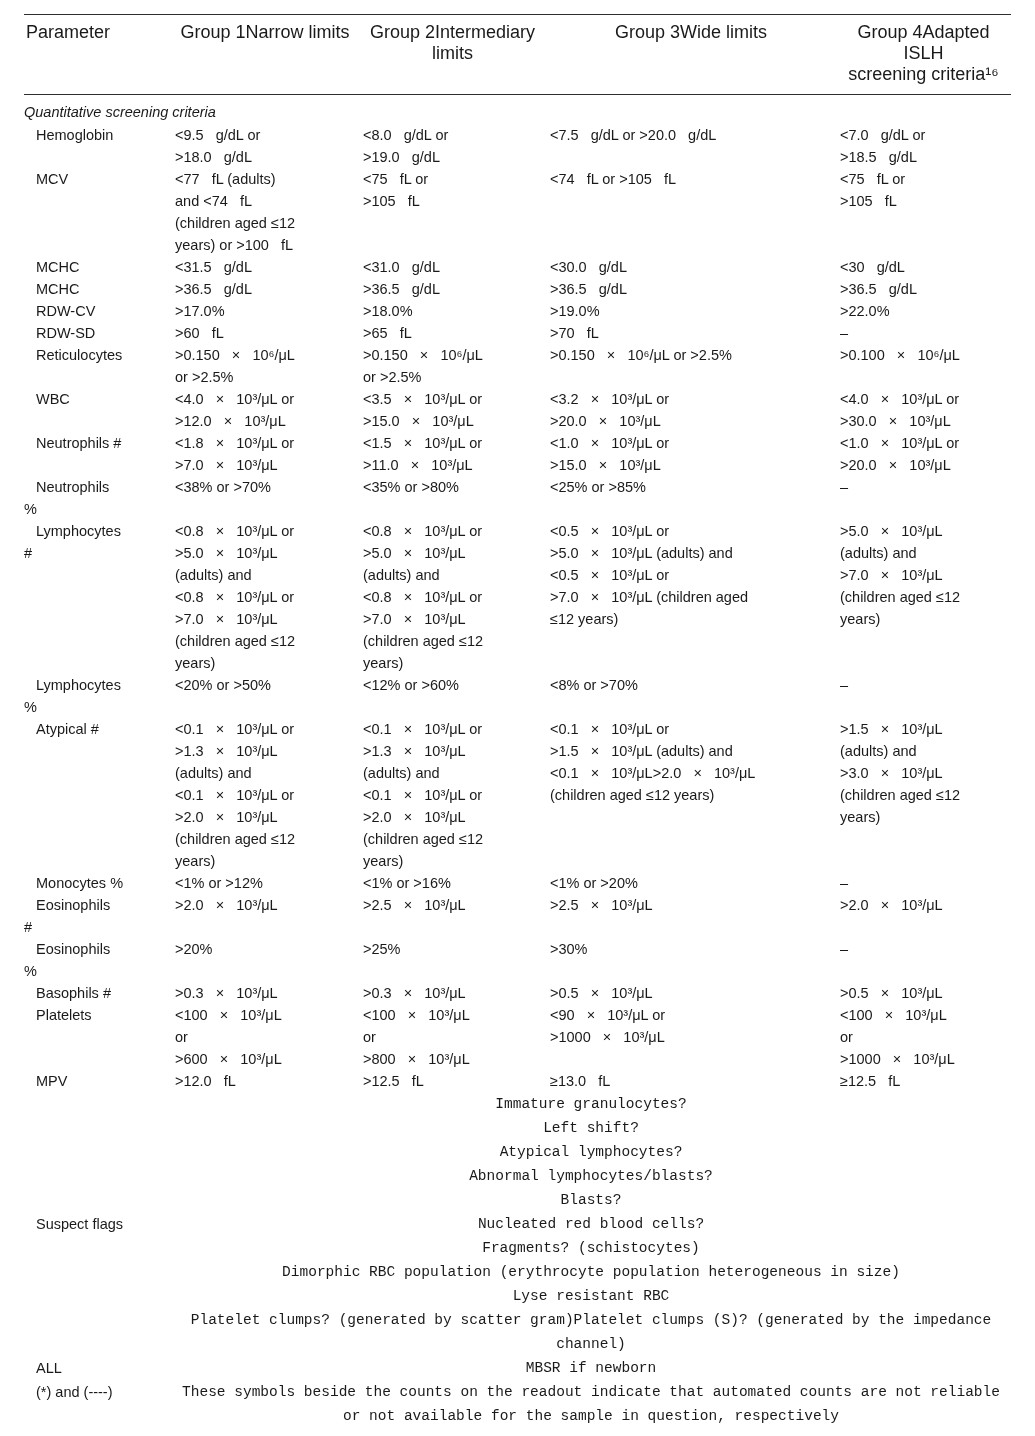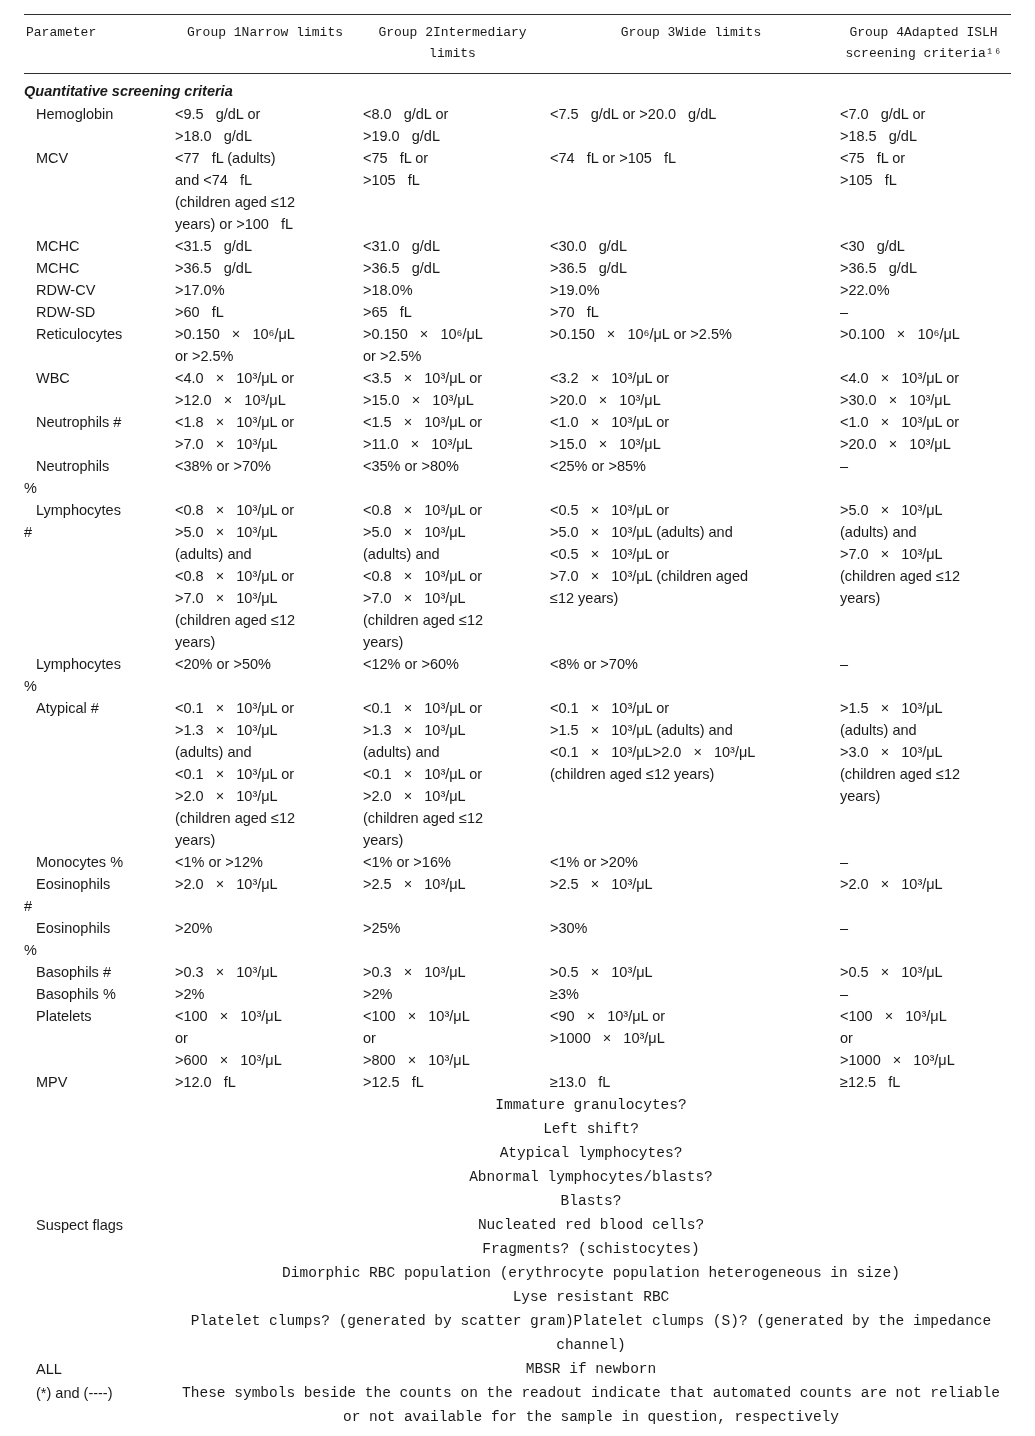--- a/index.html
+++ b/index.html
@@ -1,25 +1,25 @@
 <!DOCTYPE html>
 <html><head>
 <meta charset="utf-8">
 <style>
   html, body { margin: 0; padding: 0; background: #ffffff; }
   body { font-family: "Liberation Sans", "DejaVu Sans", sans-serif; color: #1a1a1a; }
   .page { width: 1035px; box-sizing: border-box; padding: 14px 24px 10px 24px; background: #fff; }
   table { width: 100%; border-collapse: collapse; table-layout: fixed;
           border-top: 1.5px solid #2e2e2e; border-bottom: 1.5px solid #2e2e2e; }
-  thead th { font-weight: normal; font-size: 13px; line-height: 21px; text-align: center;
+  thead th { font-weight: normal; font-size: 18px; line-height: 21px; text-align: center;
              vertical-align: top; padding: 7px 4px 9px 4px; border-bottom: 1.5px solid #2e2e2e;
-             white-space: pre-line; font-family: Liberation Mono, monospace; }
+             white-space: pre-line; }
   thead th.param-h { text-align: left; padding-left: 2px; }
   td { vertical-align: top; font-size: 14.5px; padding: 0; }
-  .section-cell { font-style: italic; line-height: 24px; padding-top: 5px; font-weight: bold; }
+  .section-cell { font-style: italic; line-height: 24px; padding-top: 5px; }
   .param-cell { padding-right: 2px; }
   .pline { line-height: 22px; white-space: pre; }
   .pline.first { padding-left: 12px; }
   .param-cell.tall .pline { line-height: 24px; }
   .value-cell { padding-left: 4px; padding-right: 6px; }
   .vline { line-height: 22px; white-space: pre; }
   .center-cell { text-align: center; line-height: 24px; padding: 0 6px; font-family: Liberation Mono, monospace; }
   tbody tr:last-child td { padding-bottom: 9px; }
 </style>
 </head>
@@ -395,37 +395,20 @@
           </td>
           <td class="value-cell">
             <div class="vline">&gt;0.5   ×   10³/μL</div>
           </td>
           <td class="value-cell">
             <div class="vline">&gt;0.5   ×   10³/μL</div>
           </td>
         </tr>
         <tr>
           <td class="param-cell">
-            <div class="pline first">Basophils %</div>
-          </td>
-          <td class="value-cell">
-            <div class="vline">&gt;2%</div>
-          </td>
-          <td class="value-cell">
-            <div class="vline">&gt;2%</div>
-          </td>
-          <td class="value-cell">
-            <div class="vline">≥3%</div>
-          </td>
-          <td class="value-cell">
-            <div class="vline">–</div>
-          </td>
-        </tr>
-        <tr>
-          <td class="param-cell">
             <div class="pline first">Platelets</div>
           </td>
           <td class="value-cell">
             <div class="vline">&lt;100   ×   10³/μL</div>
             <div class="vline">or</div>
             <div class="vline">&gt;600   ×   10³/μL</div>
           </td>
           <td class="value-cell">
             <div class="vline">&lt;100   ×   10³/μL</div>
             <div class="vline">or</div>

